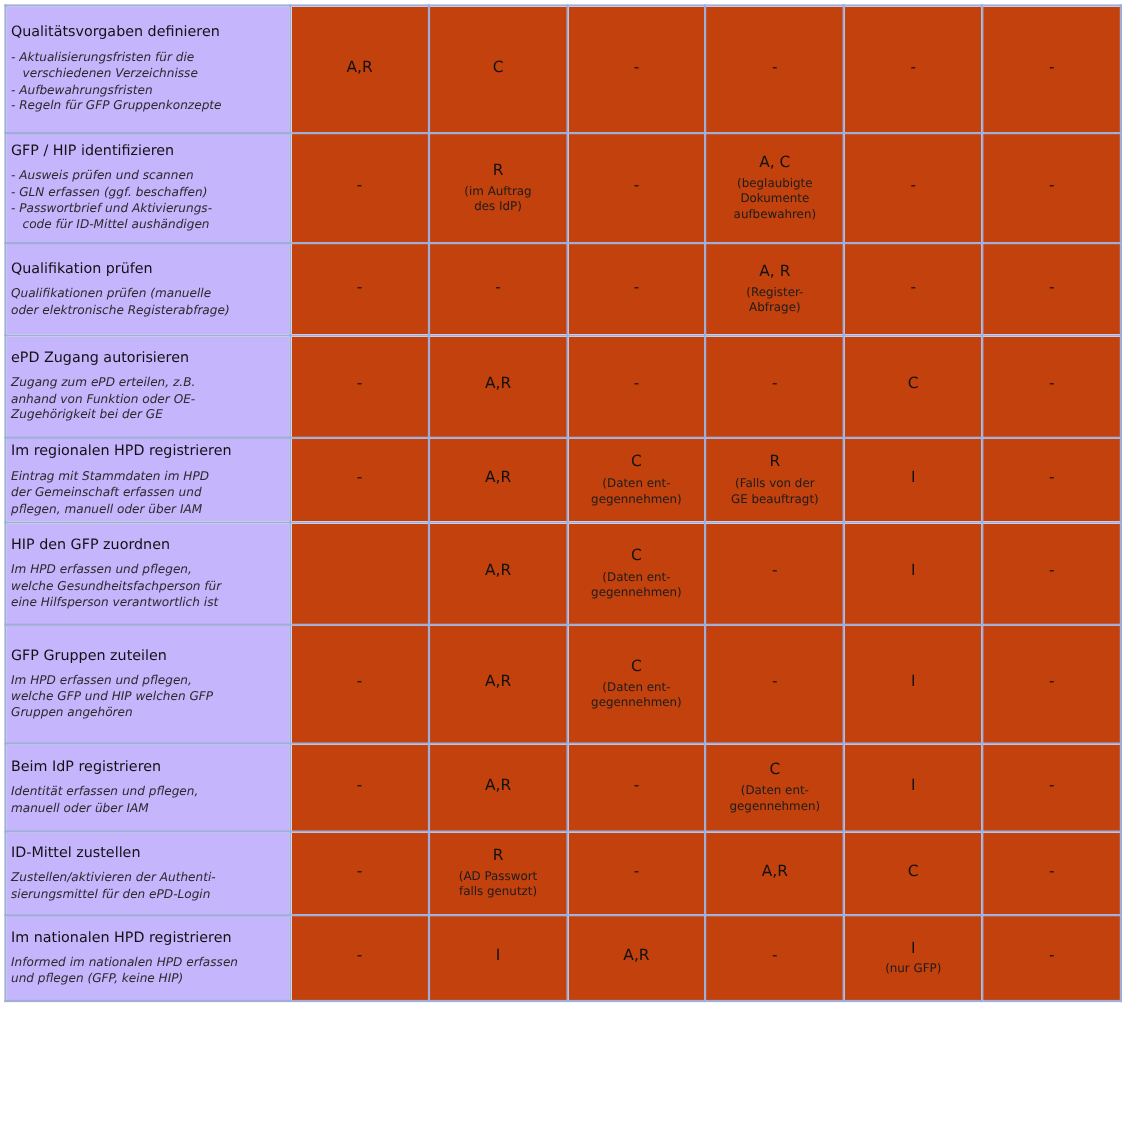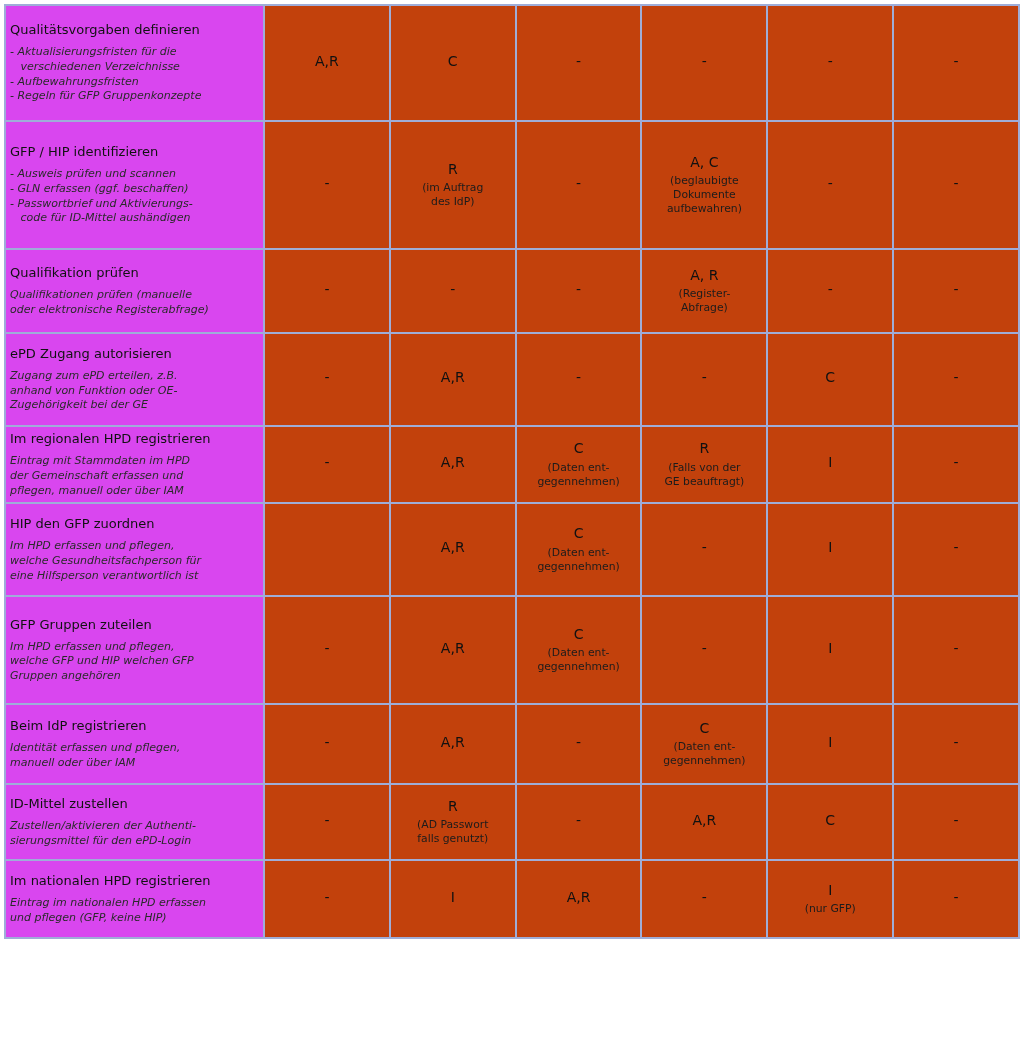--- a/index.html
+++ b/index.html
@@ -26,21 +26,21 @@
     background: #e0e6f1;
     font-weight: normal;
     font-size: 12.5px;
     line-height: 1.4;
     text-align: center;
     vertical-align: middle;
     white-space: pre-line;
     color: #1c1c1c;
   }
   td.rh {
-    background: #d946ef;
+    background: #c4b5fd;
     vertical-align: middle;
     text-align: left;
     padding: 8px 8px 8px 10px;
   }
   td.rh .title {
     font-size: 13px;
     line-height: 1.25;
     margin-bottom: 7px;
     color: #111;
   }
@@ -63,21 +63,21 @@
   }
   td.vc .note {
     font-size: 10.8px;
     line-height: 1.3;
     margin-top: 3px;
     white-space: pre-line;
     color: #1c1c1c;
   }
   tr.h   { height: 58px; }
   tr.r1  { height: 116px; }
-  tr.r2  { height: 128px; }
+  tr.r2  { height: 100px; }
   tr.r3  { height: 84px; }
   tr.r4  { height: 93px; }
   tr.r5  { height: 68px; }
   tr.r6  { height: 93px; }
   tr.r7  { height: 108px; }
   tr.r8  { height: 80px; border-radius: 16px; }
   tr.r9  { height: 76px; }
   tr.r10 { height: 78px; }
 
   .legend {
@@ -407,21 +407,21 @@
           </td>
       <td class="vc">
             <div class="val">-</div>
             <div class="note"></div>
           </td>
     </tr>
 
     <tr class="r10">
       <td class="rh">
         <div class="title">Im nationalen HPD registrieren</div>
-        <div class="desc">Eintrag im nationalen HPD erfassen
+        <div class="desc">Informed im nationalen HPD erfassen
 und pflegen (GFP, keine HIP)</div>
       </td>
       <td class="vc">
             <div class="val">-</div>
             <div class="note"></div>
           </td>
       <td class="vc">
             <div class="val">I</div>
             <div class="note"></div>
           </td>

